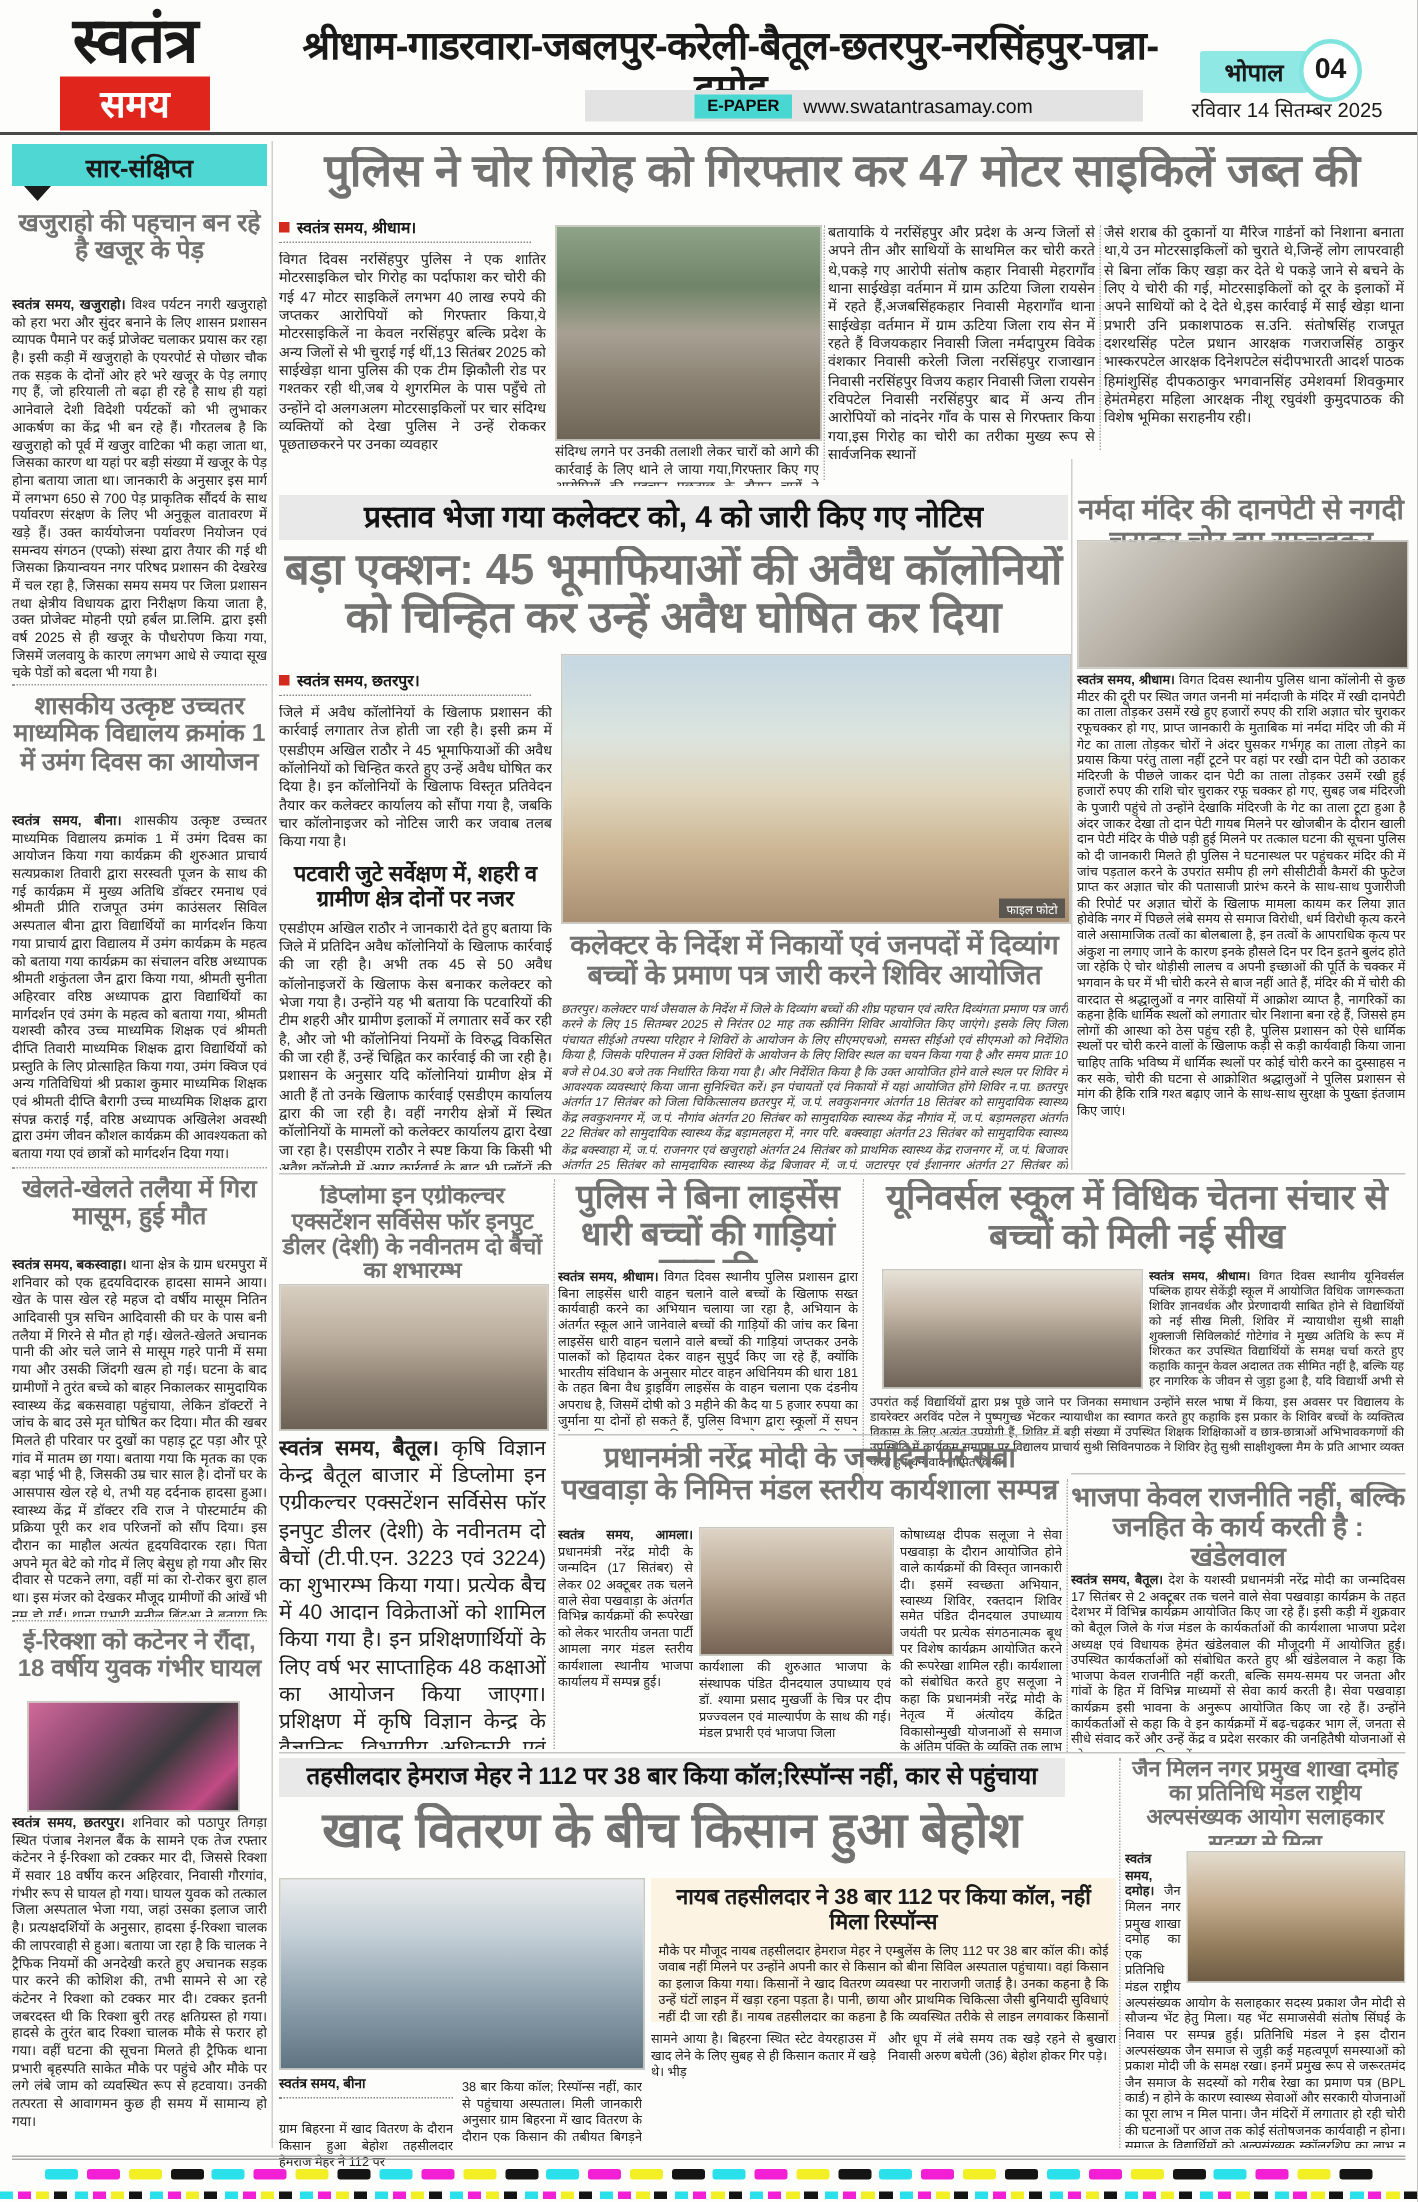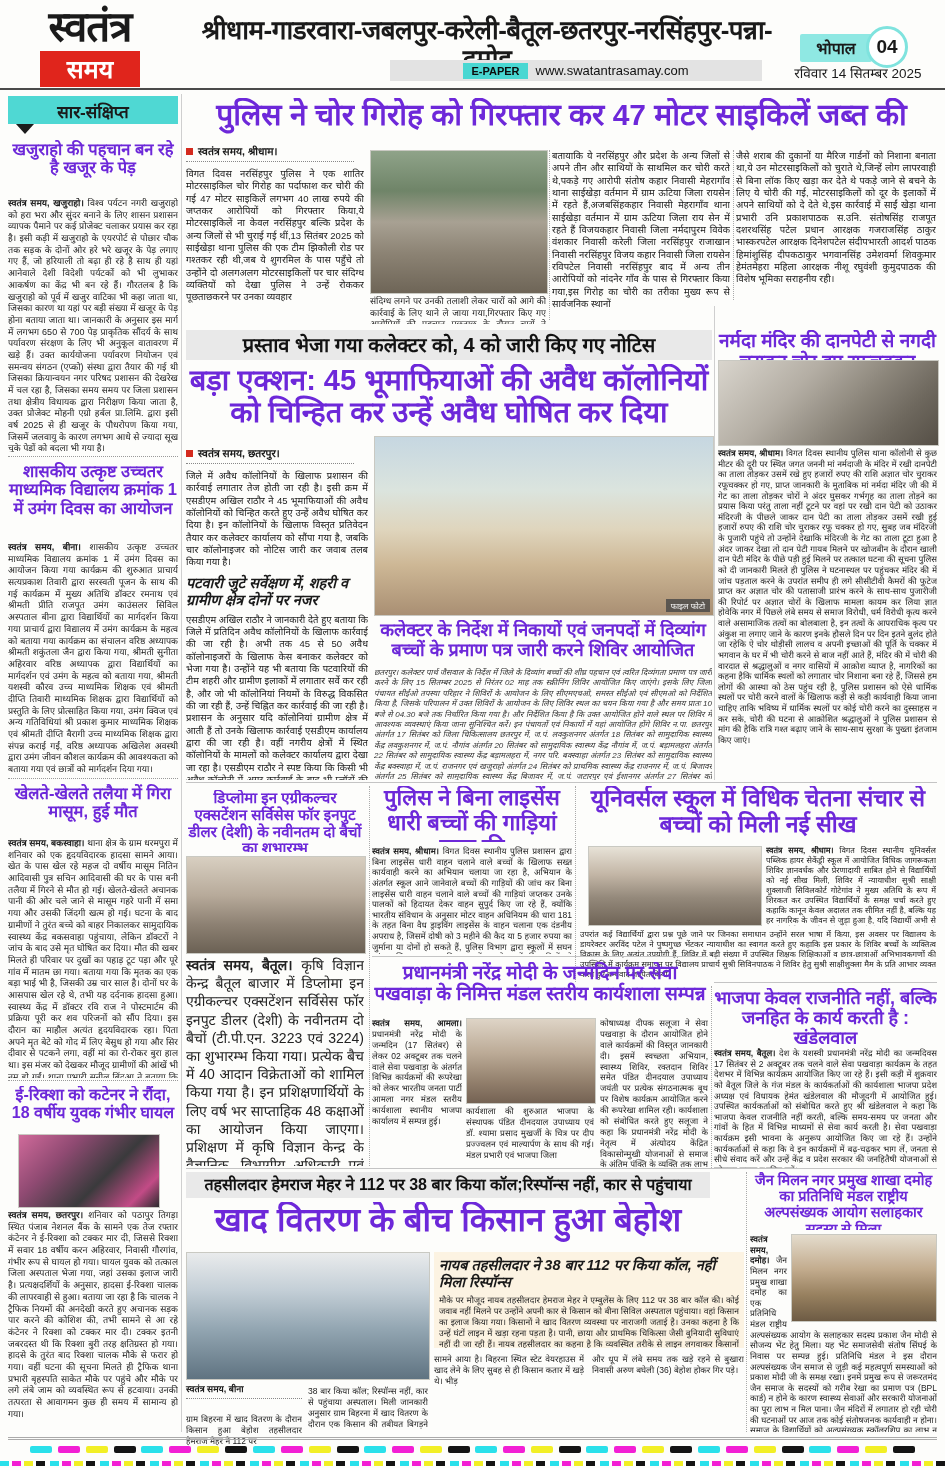--- a/index.html
+++ b/index.html
@@ -1,29 +1,29 @@
 <!DOCTYPE html>
 <html><head>
 <meta charset="utf-8">
 <style>
   html,body{margin:0;padding:0;background:#9a9a9a;}
   .page{position:relative;width:945px;height:1468px;background:#fdfdfb;
         font-family:"Liberation Sans","DejaVu Sans",sans-serif;color:#1a1a1a;overflow:hidden;}
   .abs{position:absolute;}
-  .hl{font-weight:bold;color:#6d28d9;line-height:1.12;text-align:center;overflow:hidden;}
+  .hl{font-weight:bold;color:#737373;line-height:1.12;text-align:center;overflow:hidden;}
   .bt{text-align:justify;line-height:1.3;color:#222;overflow:hidden;}
   .dl{font-weight:bold;}
   .byline{display:flex;align-items:center;gap:5px;font-weight:bold;font-size:10.5px;
           border-bottom:1px dotted #888;padding-bottom:3px;}
   .bullet{width:7px;height:7px;background:#d42a1e;flex:0 0 auto;}
   .kicker{background:#e9e9e9;font-weight:bold;text-align:center;color:#121212;overflow:hidden;}
   .photo{position:absolute;overflow:hidden;border:1px solid #c9c9c2;}
   .cap-tag{position:absolute;right:3px;bottom:3px;background:rgba(70,70,70,.8);color:#fff;
            font-size:8px;padding:1px 5px;}
-  .subhead{font-weight:bold;line-height:1.2;font-style:italic;}
+  .subhead{font-weight:bold;text-align:center;line-height:1.2;}
   .dotrule{border-top:1px dotted #999;}
   .grayrule{border-top:1px solid #c4c4c4;}
   .vline{border-left:1px solid #cfcfcf;}
   .vdot{border-left:1px dotted #aaa;}
   
   .logo-top{font-size:42px;font-weight:bold;text-align:center;line-height:1.02;letter-spacing:-1px;}
   .logo-bottom{background:#e0251c;color:#fff;font-weight:bold;font-size:25px;text-align:center;
                width:100px;margin:2px auto 0;padding:0 0 2px;}
   .cities{font-size:26px;font-weight:bold;text-align:center;line-height:1.1;letter-spacing:-0.5px;}
   .epaper-bar{background:#e3e3e3;display:flex;align-items:center;justify-content:center;gap:8px;}
@@ -114,21 +114,21 @@
   <div class="abs hl" style="left:186px;top:364px;width:526px;height:76px;font-size:29px;">बड़ा एक्शन: 45 भूमाफियाओं की अवैध कॉलोनियों को चिन्हित कर उन्हें अवैध घोषित कर दिया</div>
   <div class="abs byline" style="left:186px;top:446px;width:168px;">
     <span class="bullet"></span>
     <span>स्वतंत्र समय, छतरपुर।</span>
   </div>
   <div class="abs" style="left:186px;top:470px;width:182px;height:310px;overflow:hidden;">
     <div class="bt" style="font-size:9.5px;">जिले में अवैध कॉलोनियों के खिलाफ प्रशासन की कार्रवाई लगातार तेज होती जा रही है। इसी क्रम में एसडीएम अखिल राठौर ने 45 भूमाफियाओं की अवैध कॉलोनियों को चिन्हित करते हुए उन्हें अवैध घोषित कर दिया है। इन कॉलोनियों के खिलाफ विस्तृत प्रतिवेदन तैयार कर कलेक्टर कार्यालय को सौंपा गया है, जबकि चार कॉलोनाइजर को नोटिस जारी कर जवाब तलब किया गया है।</div>
     <div class="subhead" style="font-size:14.5px;margin:6px 0 4px;">पटवारी जुटे सर्वेक्षण में, शहरी व ग्रामीण क्षेत्र दोनों पर नजर</div>
     <div class="bt" style="font-size:9.5px;">एसडीएम अखिल राठौर ने जानकारी देते हुए बताया कि जिले में प्रतिदिन अवैध कॉलोनियों के खिलाफ कार्रवाई की जा रही है। अभी तक 45 से 50 अवैध कॉलोनाइजरों के खिलाफ केस बनाकर कलेक्टर को भेजा गया है। उन्होंने यह भी बताया कि पटवारियों की टीम शहरी और ग्रामीण इलाकों में लगातार सर्वे कर रही है, और जो भी कॉलोनियां नियमों के विरुद्ध विकसित की जा रही हैं, उन्हें चिह्नित कर कार्रवाई की जा रही है। प्रशासन के अनुसार यदि कॉलोनियां ग्रामीण क्षेत्र में आती हैं तो उनके खिलाफ कार्रवाई एसडीएम कार्यालय द्वारा की जा रही है। वहीं नगरीय क्षेत्रों में स्थित कॉलोनियों के मामलों को कलेक्टर कार्यालय द्वारा देखा जा रहा है। एसडीएम राठौर ने स्पष्ट किया कि किसी भी अवैध कॉलोनी में अगर कार्रवाई के बाद भी प्लॉटों की खरीद-फरोख्त होती है, तो संबंधित व्यक्ति के खिलाफ एफआईआर दर्ज की जाएगी। प्रशासन ऐसे मामलों में सख्त रुख अपनाए हुए है।</div>
   </div>
-  <div class="photo" style="left:374px;top:436px;width:338px;height:178px;background:linear-gradient(180deg,#c6d7e1 0%,#dbe4de 30%,#dfd5bd 52%,#cdb795 72%,#a98f73 100%);">
+  <div class="photo" style="left:374px;top:436px;width:338px;height:178px;background:linear-gradient(180deg,#c6d7e1 0%,#dbe4de 30%,#dfd5bd 52%,#cdb795 72%,#a98f73 100%);font-family:Liberation Serif, serif;">
     <span class="cap-tag">फाइल फोटो</span>
   </div>
   <div class="abs hl" style="left:374px;top:620px;width:338px;height:44px;font-size:18px;">कलेक्टर के निर्देश में निकायों एवं जनपदों में दिव्यांग बच्चों के प्रमाण पत्र जारी करने शिविर आयोजित</div>
   <div class="abs bt" style="left:374px;top:668px;width:338px;height:112px;font-size:8px;font-style:italic;color:#333;">छतरपुर। कलेक्टर पार्थ जैसवाल के निर्देश में जिले के दिव्यांग बच्चों की शीघ्र पहचान एवं त्वरित दिव्यंगता प्रमाण पत्र जारी करने के लिए 15 सितम्बर 2025 से निरंतर 02 माह तक स्क्रीनिंग शिविर आयोजित किए जाएंगे। इसके लिए जिला पंचायत सीईओ तपस्या परिहार ने शिविरों के आयोजन के लिए सीएमएचओ, समस्त सीईओ एवं सीएमओ को निर्देशित किया है, जिसके परिपालन में उक्त शिविरों के आयोजन के लिए शिविर स्थल का चयन किया गया है और समय प्रातः 10 बजे से 04.30 बजे तक निर्धारित किया गया है। और निर्देशित किया है कि उक्त आयोजित होने वाले स्थल पर शिविर में आवश्यक व्यवस्थाएं किया जाना सुनिश्चित करें। इन पंचायतों एवं निकायों में यहां आयोजित होंगे शिविर न.पा. छतरपुर अंतर्गत 17 सितंबर को जिला चिकित्सालय छतरपुर में, ज.पं. लवकुशनगर अंतर्गत 18 सितंबर को सामुदायिक स्वास्थ्य केंद्र लवकुशनगर में, ज.पं. नौगांव अंतर्गत 20 सितंबर को सामुदायिक स्वास्थ्य केंद्र नौगांव में, ज.पं. बड़ामलहरा अंतर्गत 22 सितंबर को सामुदायिक स्वास्थ्य केंद्र बड़ामलहरा में, नगर परि. बक्स्वाहा अंतर्गत 23 सितंबर को सामुदायिक स्वास्थ्य केंद्र बक्स्वाहा में, ज.पं. राजनगर एवं खजुराहो अंतर्गत 24 सितंबर को प्राथमिक स्वास्थ्य केंद्र राजनगर में, ज.पं. बिजावर अंतर्गत 25 सितंबर को सामुदायिक स्वास्थ्य केंद्र बिजावर में, ज.पं. जटारपुर एवं ईशानगर अंतर्गत 27 सितंबर को सामुदायिक स्वास्थ्य केंद्र ईशानगर, ज.पं. बकसवाहा अंतर्गत 29 सितंबर को सामुदायिक स्वास्थ्य केंद्र बकसवाहा में, ज.पं. गौरिहार अंतर्गत 30 सितंबर 2025 को सामुदायिक स्वास्थ्य केंद्र गौरिहार में शिविर आयोजित किए जाएंगे।</div>
 
   <div class="abs vline" style="left:714px;top:306px;height:474px;"></div>
   <div class="abs hl" style="left:718px;top:306px;width:219px;height:50px;font-size:19px;margin-top:24px;">नर्मदा मंदिर की दानपेटी से नगदी चुराकर चोर हुए रफूचक्कर</div>
   <div class="photo" style="left:718px;top:360px;width:219px;height:84px;background:linear-gradient(135deg,#d9d5cd 0%,#b3ada3 35%,#8b857a 60%,#6d675d 80%,#554f46 100%);"></div>
   <div class="abs bt" style="left:718px;top:448px;width:219px;height:330px;font-size:8.5px;line-height:1.25;">
     <span class="dl">स्वतंत्र समय, श्रीधाम।</span>

